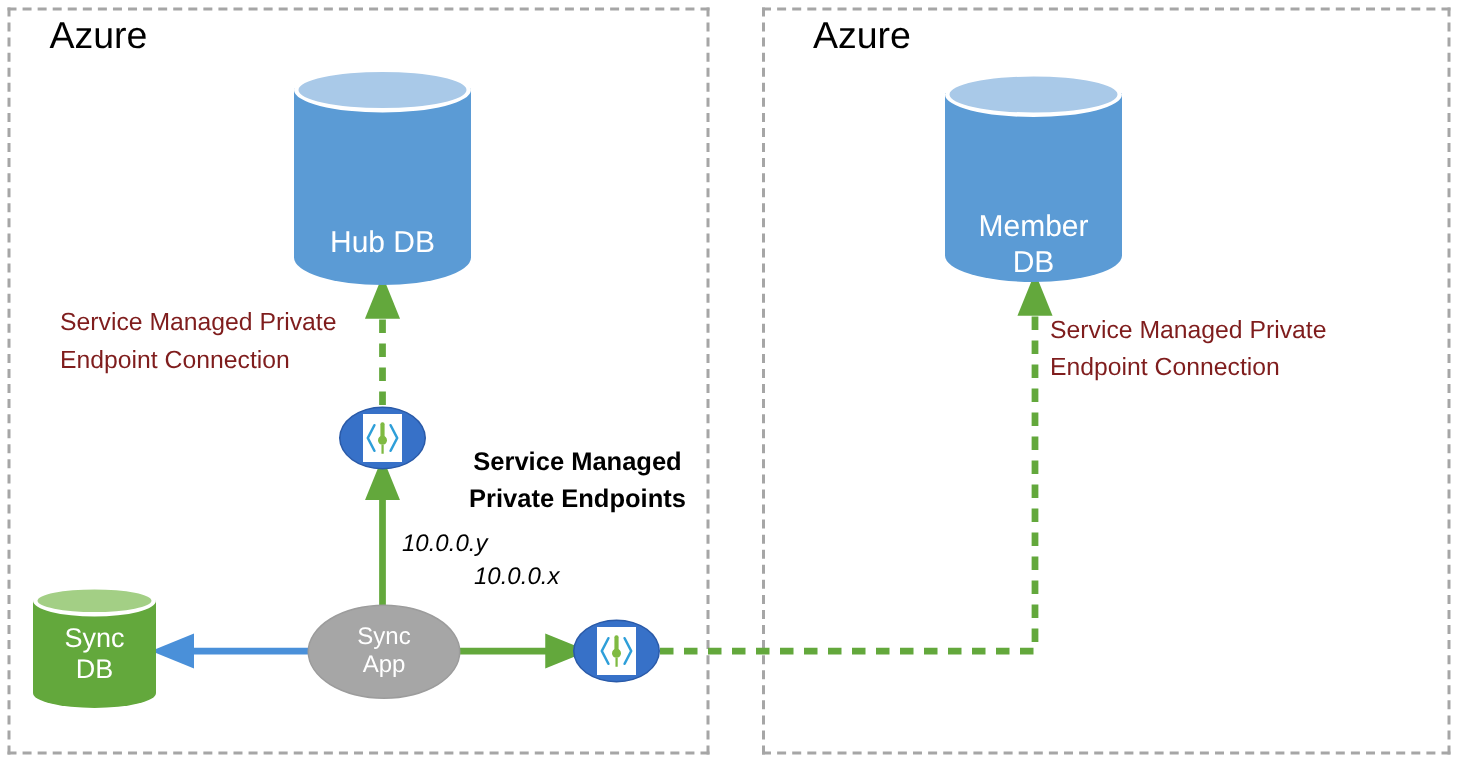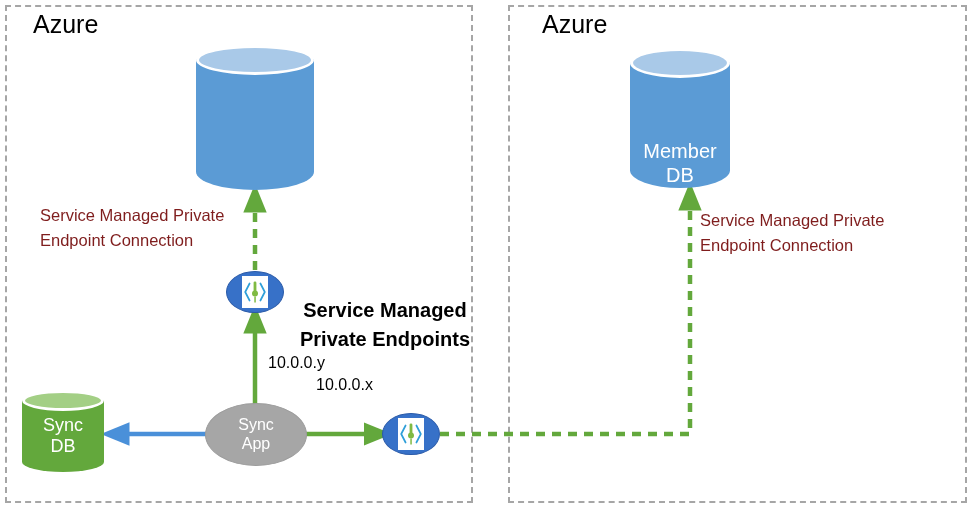--- a/index.html
+++ b/index.html
@@ -67,21 +67,21 @@
     pointer-events: none;
   }
 
   
   #cyl-hub      { left: 196px; top: 45px; width: 118px; height: 145px; }
   #cyl-hub .cyl-body { top: 14px;  height: 131px; background: #5b9bd5; }
   #cyl-hub .cyl-top  { top: 0px;   height: 30px;  background: #a9c9e8; border: 3px solid #ffffff; }
   #cyl-hub .cyl-label{ top: 106px; font-size: 20px; }
 
   
-  #cyl-member      { left: 630px; top: 48px; width: 100px; height: 140px; }
+  #cyl-member      { left: 630px; top: 48px; width: 118px; height: 140px; }
   #cyl-member .cyl-body { top: 14px;  height: 126px; background: #5b9bd5; }
   #cyl-member .cyl-top  { top: 0px;   height: 30px;  background: #a9c9e8; border: 3px solid #ffffff; }
   #cyl-member .cyl-label{ top: 92px;  font-size: 20px; }
 
   
   #cyl-sync      { left: 22px; top: 390px; width: 82px; height: 82px; }
   #cyl-sync .cyl-body { top: 10px; height: 72px; background: #63a83c; }
   #cyl-sync .cyl-top  { top: 0px;  height: 21px; background: #a3cf85; border: 3px solid #ffffff; }
   #cyl-sync .cyl-label{ top: 25px; font-size: 18px; }
 
@@ -140,32 +140,33 @@
     font-family: "Liberation Sans", sans-serif;
     color: #7f1d1d;
     font-size: 16.5px;
     line-height: 1.52;
     white-space: pre-line;
   }
   .note-bold {
     position: absolute;
     font-family: "Liberation Sans", sans-serif;
     color: #000000;
-    font-size: 20px;
+    font-size: 17px;
     font-weight: bold;
     line-height: 1.45;
     white-space: pre-line;
     text-align: center;
   }
   .ip-label {
     position: absolute;
     font-family: "Liberation Sans", sans-serif;
     color: #000000;
     font-size: 16px;
     white-space: nowrap;
+    font-style: italic;
   }
 
   #note-hub    { left: 40px;  top: 203px; }
   #note-member { left: 700px; top: 208px; }
   #note-smpe   { left: 296px; top: 296px; width: 178px; }
   #ip-y        { left: 268px; top: 354px; }
   #ip-x        { left: 316px; top: 376px; }
 </style>
 </head>
 <body>
@@ -195,20 +196,21 @@
     <line x1="304" y1="434" x2="377" y2="434" stroke="#63a83c" stroke-width="4.5" marker-end="url(#arrow-green)"></line>
 
     <line x1="212" y1="434" x2="116" y2="434" stroke="#4a90d9" stroke-width="4.5" marker-end="url(#arrow-blue)"></line>
 
     <path d="M 440 434 L 690 434 L 690 197" fill="none" stroke="#63a83c" stroke-width="4.5" stroke-dasharray="9,7" marker-end="url(#arrow-green)"></path>
   </svg>
 
   <div class="cylinder" id="cyl-hub">
     <div class="cyl-body"></div>
     <div class="cyl-top"></div>
+    <div class="cyl-label">Hub DB</div>
   </div>
 
   <div class="cylinder" id="cyl-member">
     <div class="cyl-body"></div>
     <div class="cyl-top"></div>
     <div class="cyl-label" style="white-space: pre-line;">Member
 DB</div>
   </div>
 
   <div class="cylinder" id="cyl-sync">

